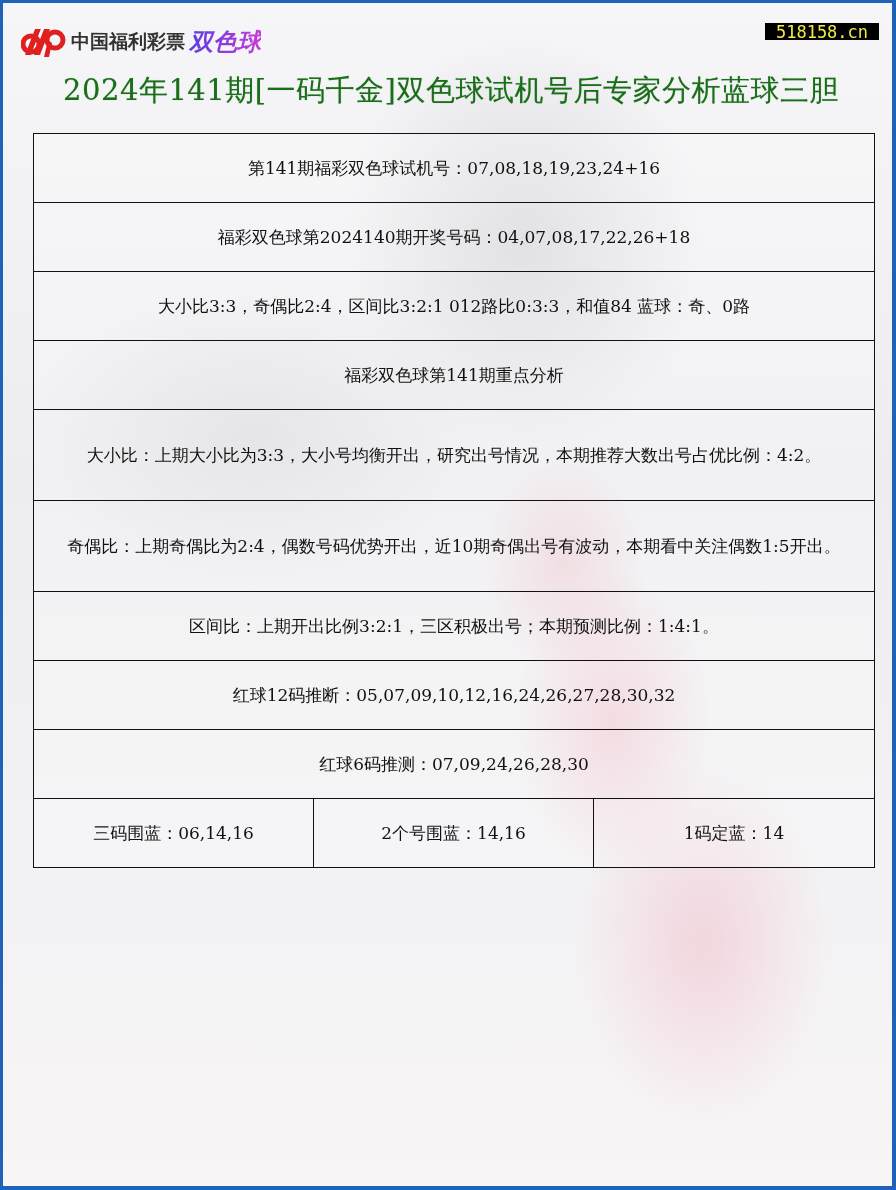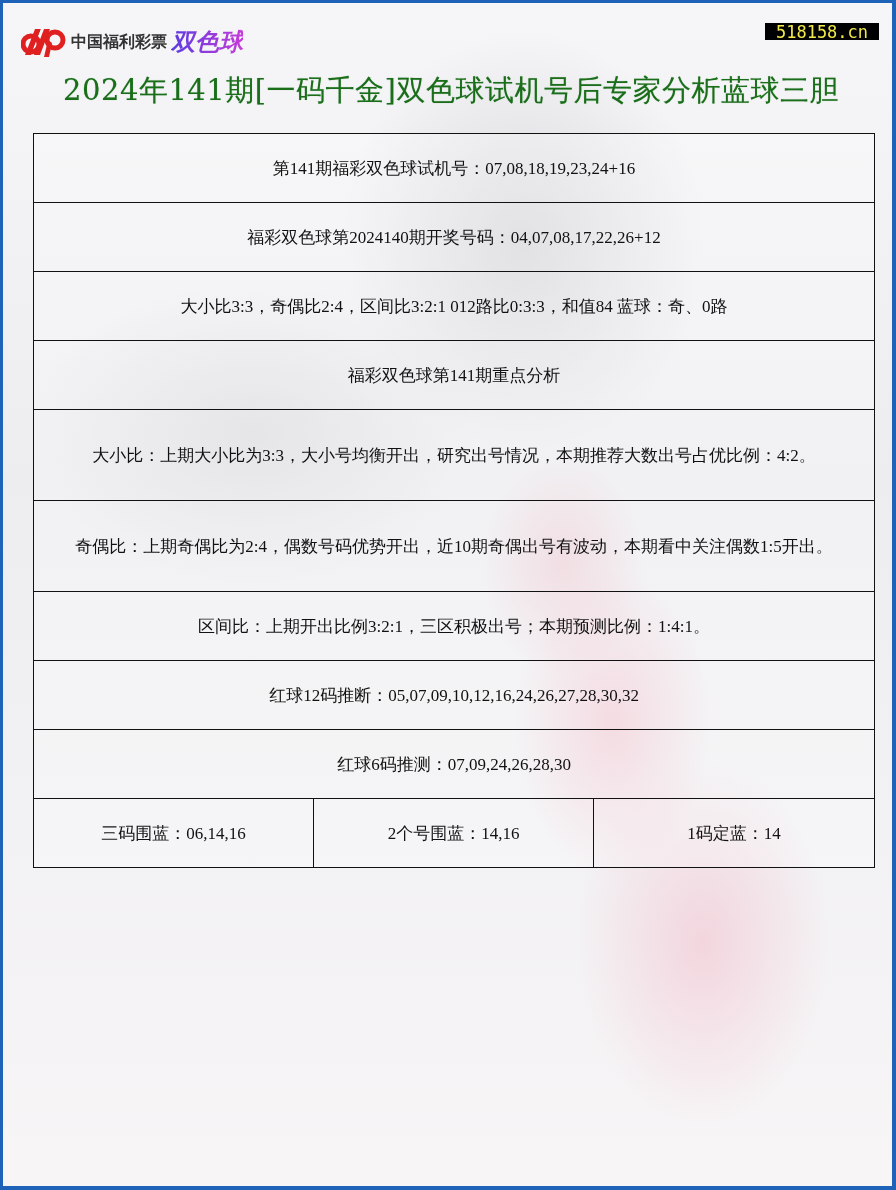--- a/index.html
+++ b/index.html
@@ -21,41 +21,41 @@
       radial-gradient(ellipse 120px 160px at 560px 560px, rgba(235,150,165,0.30), rgba(255,255,255,0) 70%),
       radial-gradient(ellipse 300px 200px at 250px 430px, rgba(190,190,195,0.35), rgba(255,255,255,0) 75%),
       radial-gradient(ellipse 260px 300px at 520px 240px, rgba(170,170,175,0.35), rgba(255,255,255,0) 70%),
       linear-gradient(180deg, #f6f6f8 0%, #ededf0 40%, #f7f5f6 100%);
   }
   .logo {
     position: absolute; left: 18px; top: 22px; height: 34px;
     display: flex; align-items: center; gap: 4px;
   }
   .logo-mark { width: 46px; height: 34px; }
-  .logo-text-dark { font-family: "DejaVu Sans", sans-serif; font-weight: bold; font-size: 16px; color: #333; letter-spacing: 0px; }
+  .logo-text-dark { font-family: "DejaVu Sans", sans-serif; font-weight: bold; font-size: 19px; color: #333; letter-spacing: 0px; }
   .logo-text-color {
     font-family: "DejaVu Sans", sans-serif; font-weight: bold; font-style: italic; font-size: 24px;
     background: linear-gradient(90deg, #5a3ce0, #c53bd8);
     -webkit-background-clip: text; background-clip: text; color: transparent;
   }
   .site-badge {
     position: absolute; left: 762px; top: 20px; width: 114px; height: 17px;
     background: #000; color: #f2e94a;
     font-family: "DejaVu Sans Mono", "Liberation Mono", monospace; font-size: 17px;
     display: flex; align-items: center; justify-content: center;
   }
   .page-title {
     position: absolute; left: 0; top: 68px; width: 896px; text-align: center;
     font-size: 29px; color: #1a6e1a; letter-spacing: 0.5px;
     text-shadow: 0 0 1px rgba(26,110,26,0.4);
     white-space: nowrap;
   }
   table.main {
     position: absolute; left: 30px; top: 130px; width: 841px;
-    border-collapse: collapse; table-layout: fixed; font-family: Liberation Serif, serif;
+    border-collapse: collapse; table-layout: fixed;
   }
   table.main td {
     border: 1px solid #111; height: 69px; box-sizing: border-box;
     text-align: center; vertical-align: middle;
     font-size: 17px; color: #111; padding: 0 2px;
     background: rgba(255,255,255,0.25);
   }
   table.main td.left { text-align: center; line-height: 23px; padding: 8px 2px; }
   table.main tr.tall td { height: 91px; }
 </style>
@@ -85,21 +85,21 @@
     <colgroup>
       <col style="width:280px">
         <col style="width:280px">
         <col style="width:281px">
     </colgroup>
     <tbody>
         <tr>
           <td colspan="3">第141期福彩双色球试机号：07,08,18,19,23,24+16</td>
         </tr>
     <tr>
-          <td colspan="3">福彩双色球第2024140期开奖号码：04,07,08,17,22,26+12</td>
+          <td colspan="3">福彩双色球第2024140期开奖号码：04,07,08,17,22,26+18</td>
         </tr>
     <tr>
           <td colspan="3">大小比3:3，奇偶比2:4，区间比3:2:1 012路比0:3:3，和值84 蓝球：奇、0路</td>
         </tr>
     <tr>
           <td colspan="3">福彩双色球第141期重点分析</td>
         </tr>
     <tr class="tall">
           <td colspan="3" class="left">大小比：上期大小比为3:3，大小号均衡开出，研究出号情况，本期推荐大数出号占优比例：4:2。</td>
         </tr>

